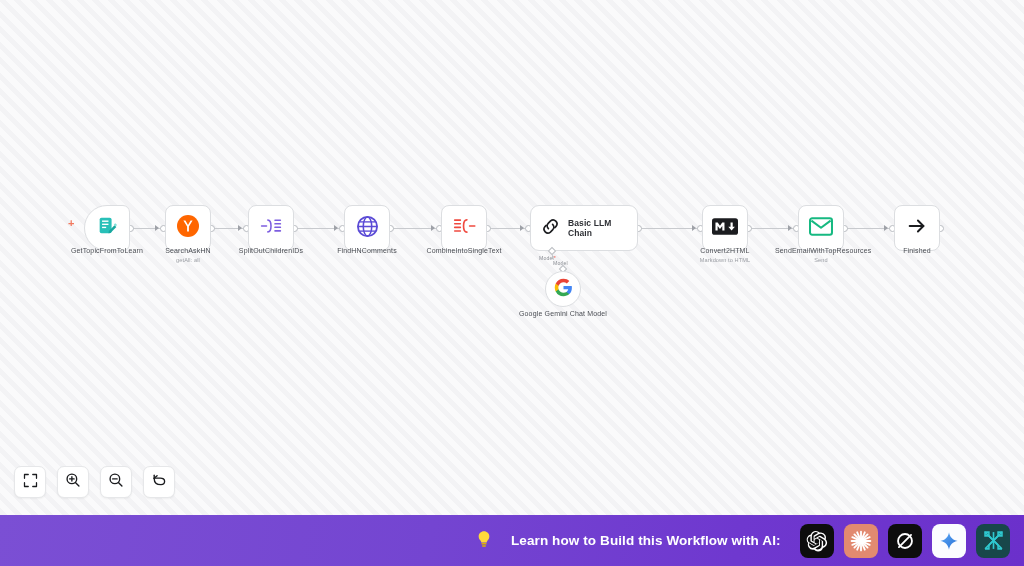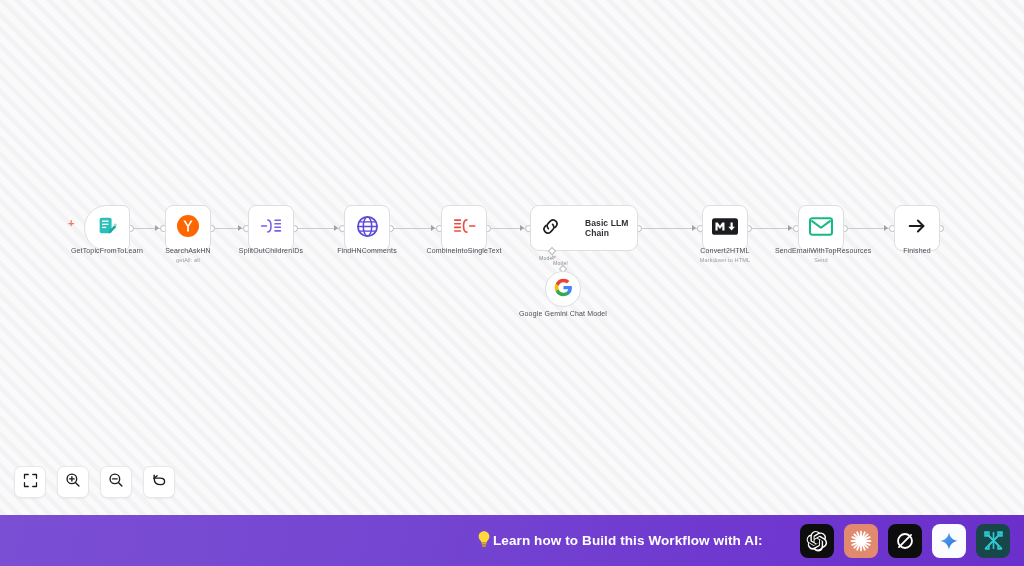--- a/index.html
+++ b/index.html
@@ -35,21 +35,21 @@
   }
   .node.trigger {
     border-top-left-radius: 26px;
     border-bottom-left-radius: 26px;
   }
   .node.wide {
     width: 108px;
     border-radius: 9px;
     justify-content: flex-start;
     padding-left: 9px;
-    gap: 24px;
+    gap: 7px;
   }
   .node-title-inline {
     font-size: 8.5px; color: #2f3136; font-weight: 600; letter-spacing: .1px;
   }
 
   
   .nlabel {
     position: absolute;
     text-align: center;
     font-size: 7px;
@@ -144,21 +144,21 @@
     width: 1024px; height: 51px;
     background: linear-gradient(100deg, #7b4fd4 0%, #7445d1 42%, #6f38cf 72%, #6b30cb 100%);
     display: flex; align-items: center;
   }
   #brand { display: flex; align-items: center; gap: 9px; margin-left: 16px; }
   #brand-text {
     color: #ffffff; font-size: 17px; font-weight: 700; letter-spacing: .4px;
   }
   #cta {
     position: absolute; left: 476px; top: 0; height: 51px;
-    display: flex; align-items: center; gap: 1px;
+    display: flex; align-items: center; gap: 19px;
   }
   #cta-text {
     color: #ffffff; font-size: 13.5px; font-weight: 700; letter-spacing: .1px;
   }
   #logos {
     position: absolute; right: 14px; top: 0; height: 51px;
     display: flex; align-items: center; gap: 10px;
   }
   .logo-tile {
     width: 34px; height: 34px; border-radius: 8px;

